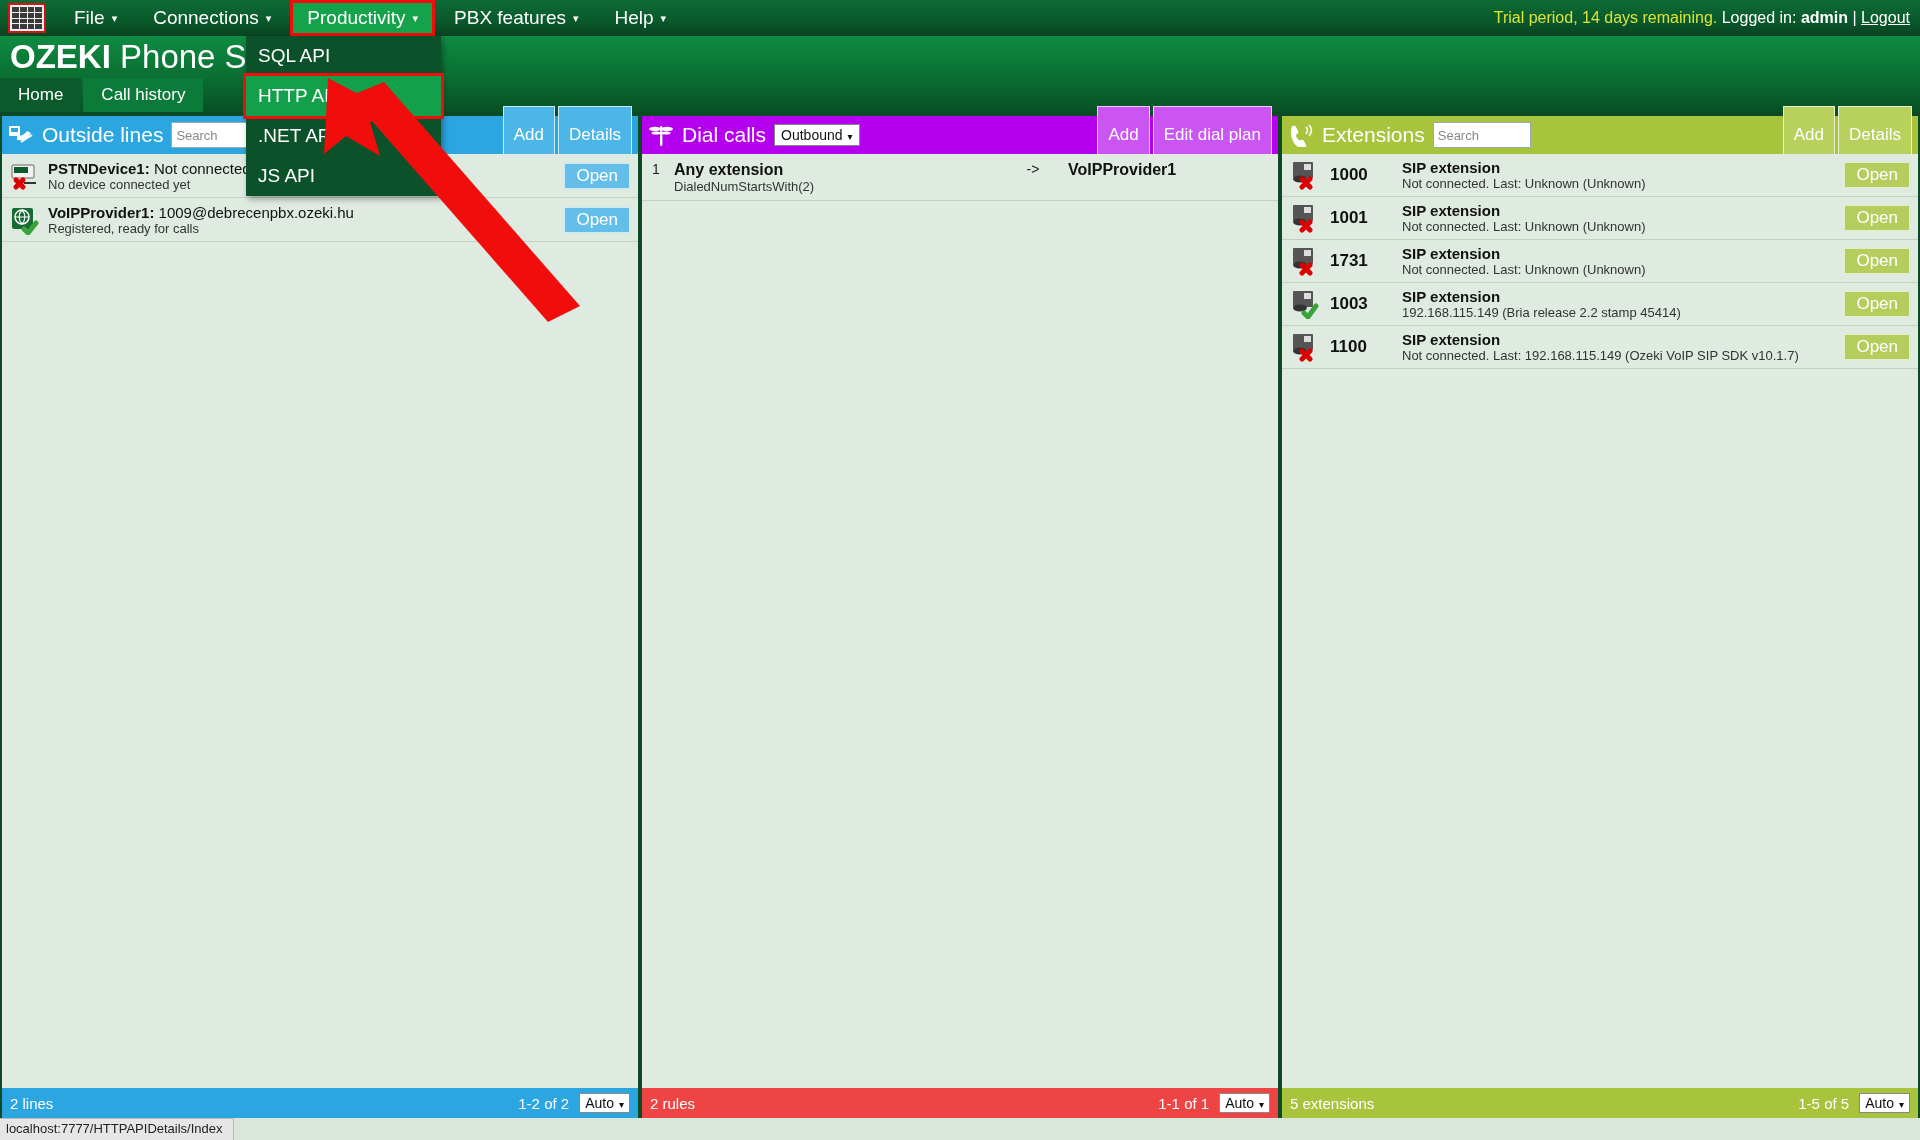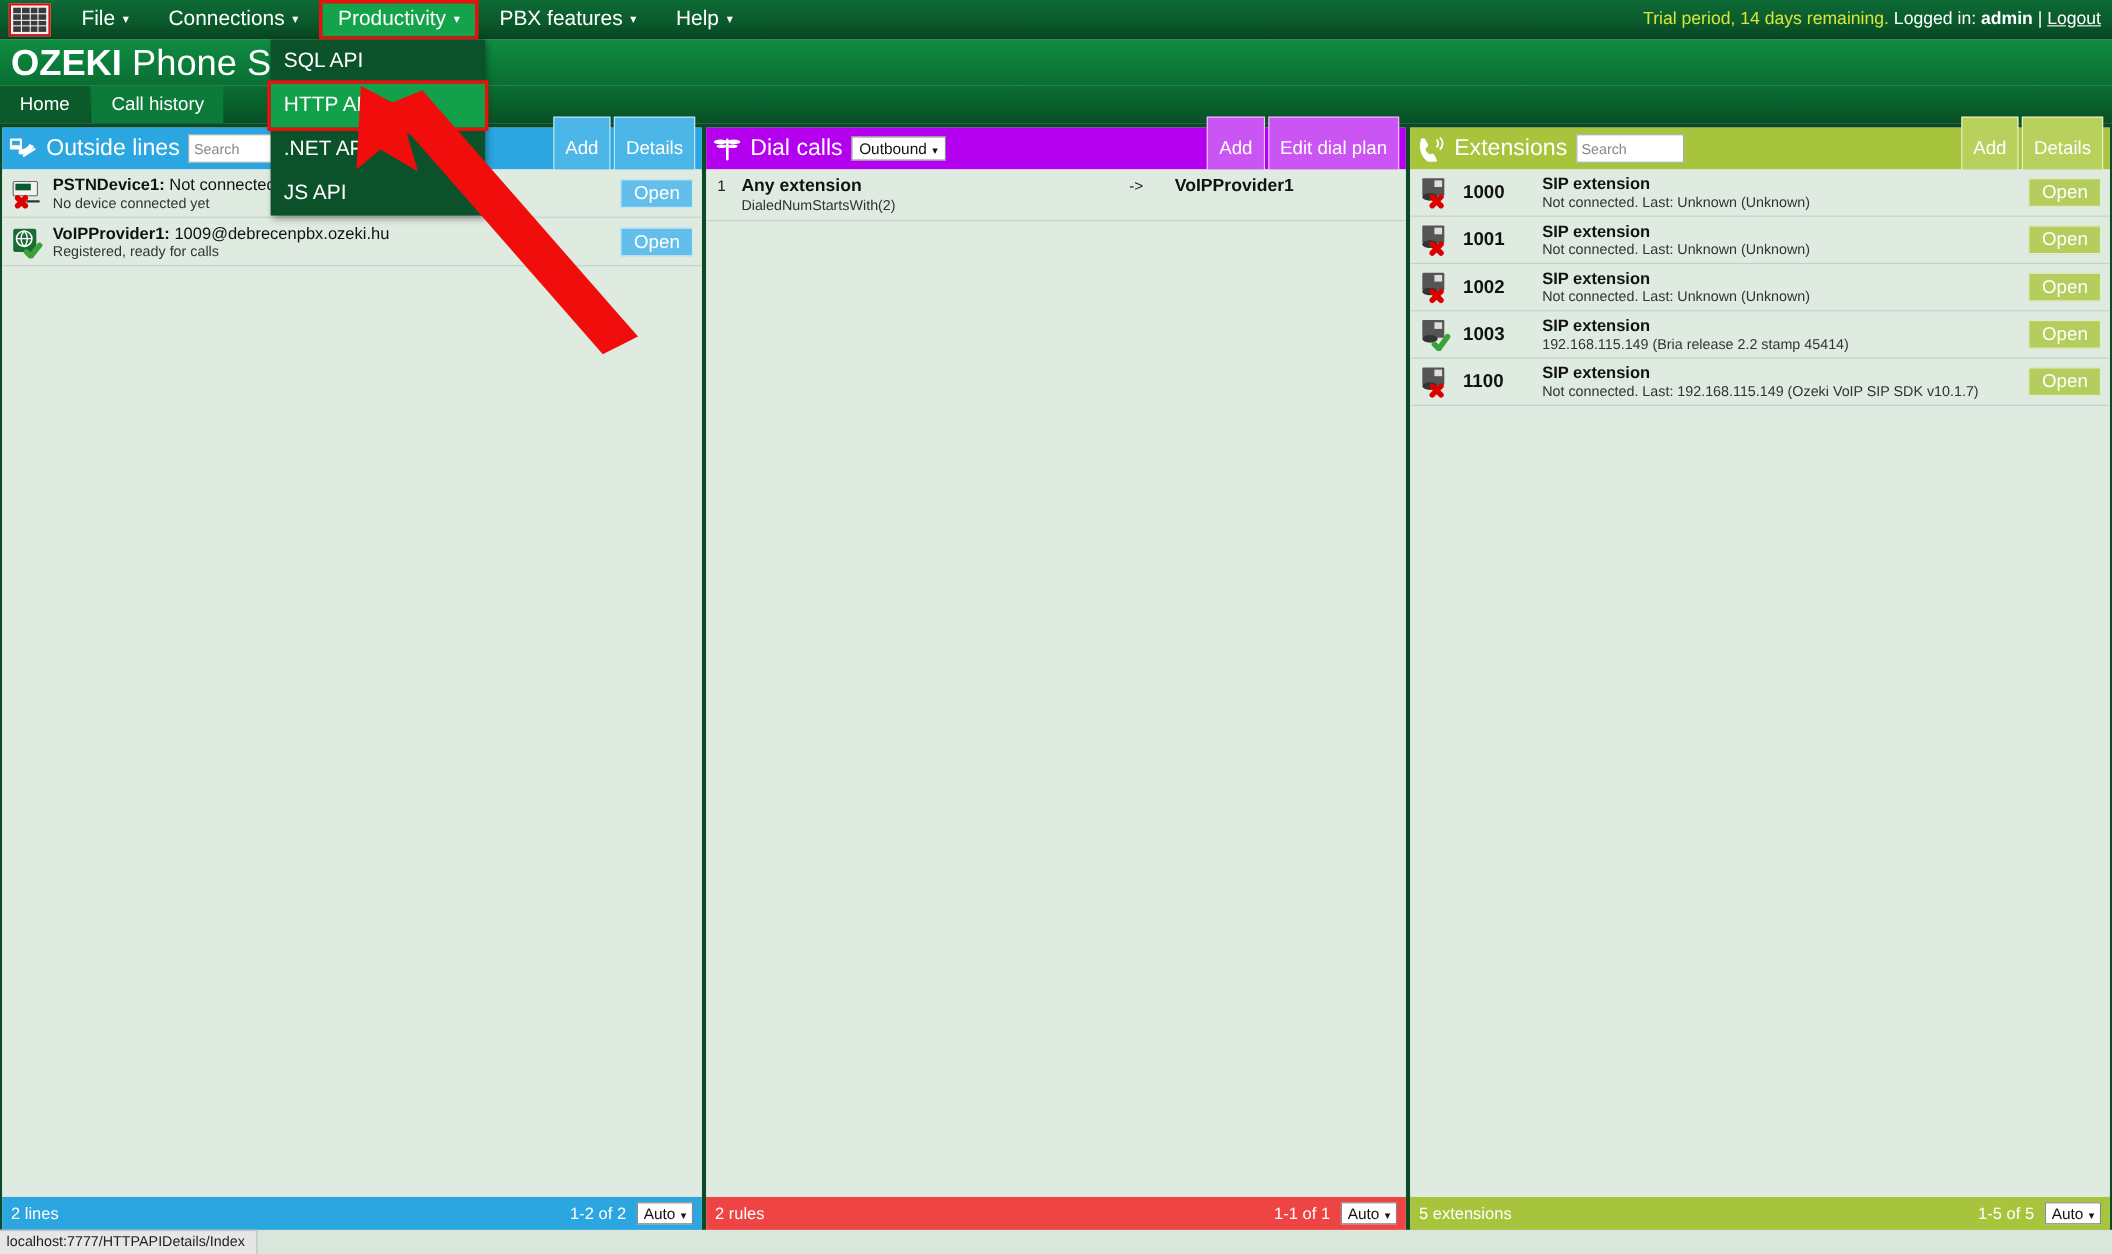--- a/index.html
+++ b/index.html
@@ -410,21 +410,21 @@
           <div class="openbtn green">Open</div>
         </div>
 
         <div class="ext-row">
           <svg class="row-icon" viewBox="0 0 30 30">
             <rect x="3" y="2" width="20" height="16" rx="1" fill="#555"></rect>
             <rect x="14" y="4" width="7" height="6" fill="#ddd"></rect>
             <ellipse cx="10" cy="19" rx="7" ry="3.5" fill="#333"></ellipse>
             <path d="M 12 19 l 8 8 M 20 19 l -8 8" stroke="#d00" stroke-width="5" stroke-linecap="round"></path>
           </svg>
-          <div class="ext-num">1002</div>
+          <div class="ext-num">1731</div>
           <div class="ext-main">
             <div class="ext-t1">SIP extension</div>
             <div class="ext-t2">Not connected. Last: Unknown (Unknown)</div>
           </div>
           <div class="openbtn green">Open</div>
         </div>
 
         <div class="ext-row">
           <svg class="row-icon" viewBox="0 0 30 30">
             <rect x="3" y="2" width="20" height="16" rx="1" fill="#555"></rect>

